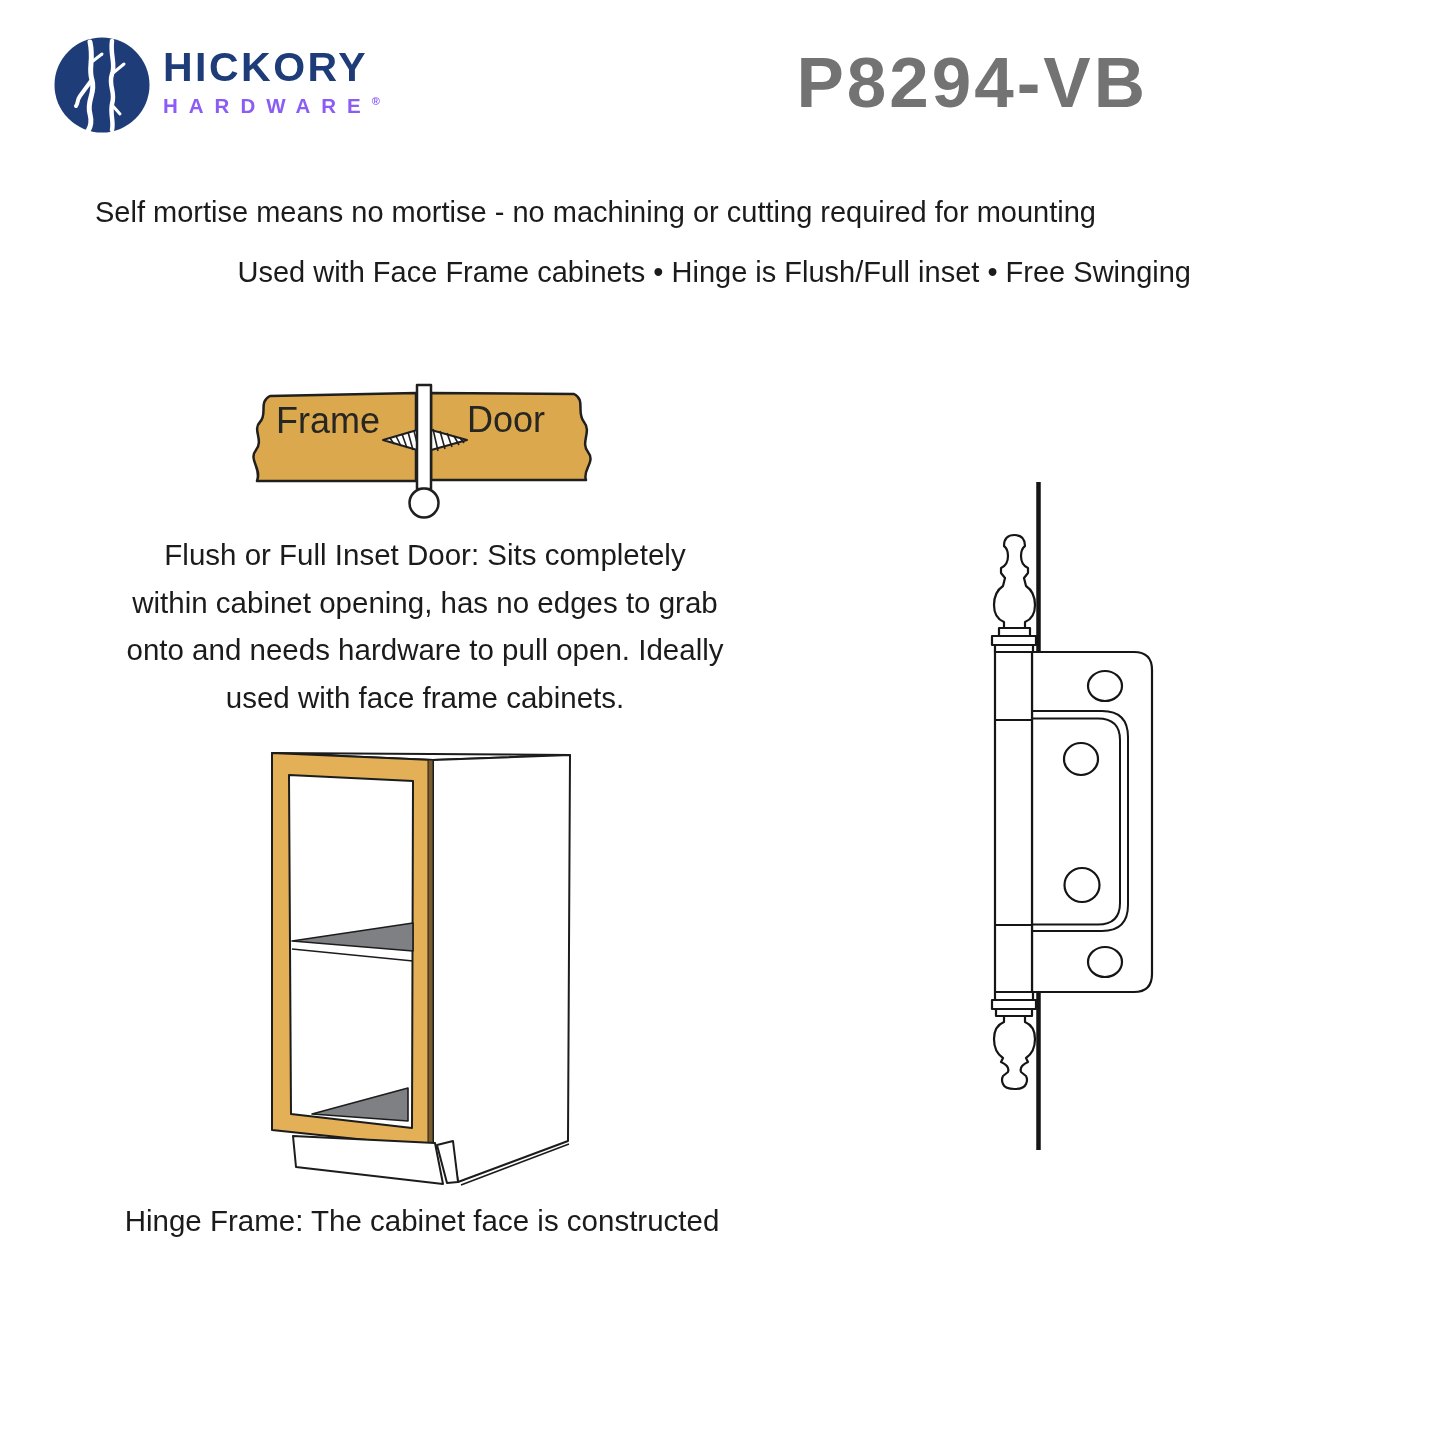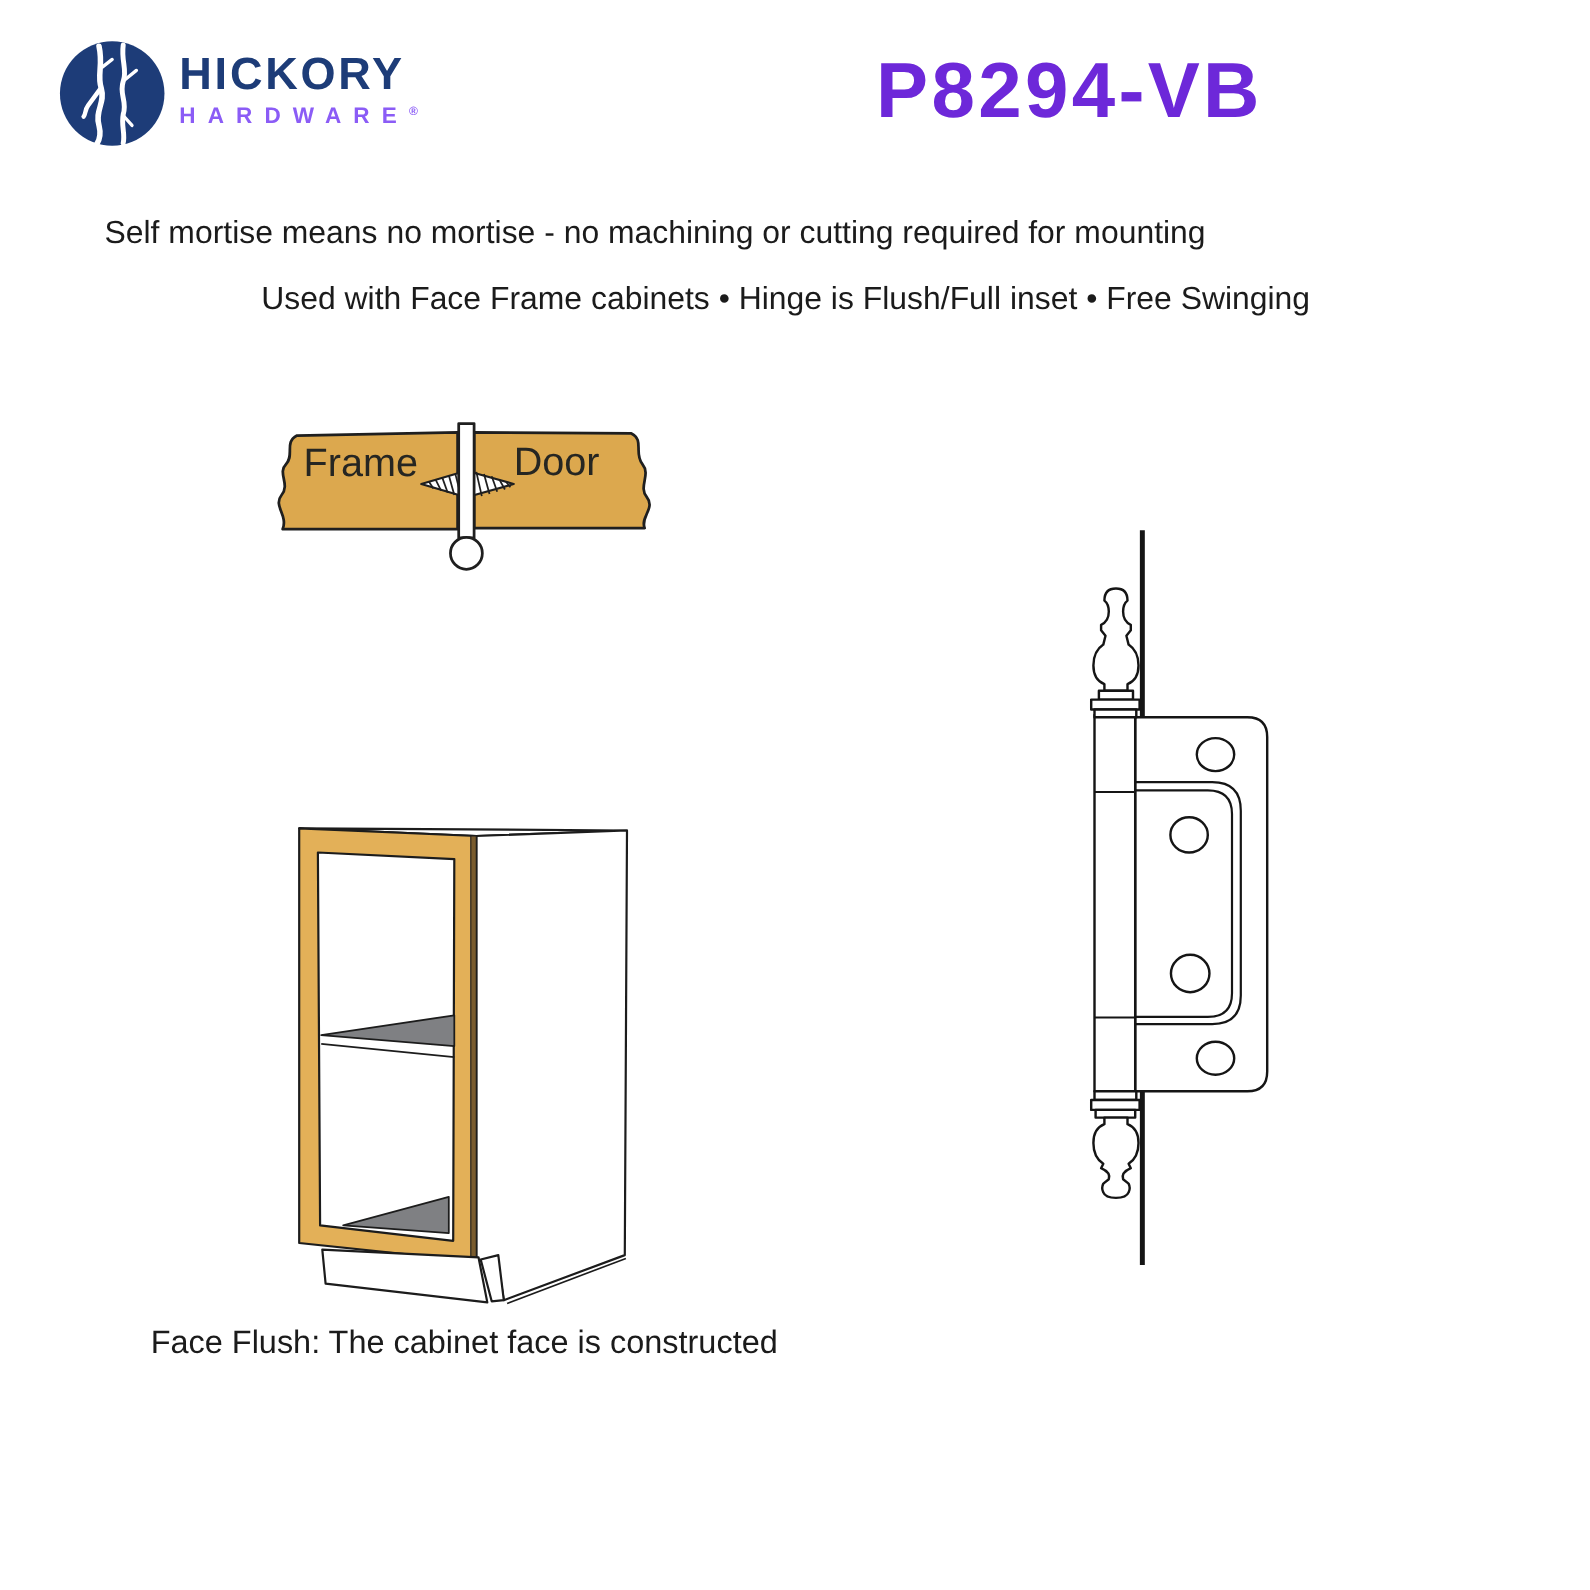--- a/index.html
+++ b/index.html
@@ -5,21 +5,21 @@
   html,body { margin:0; padding:0; background:#ffffff; }
   .page {
     position:relative; width:1191px; height:1445px; background:#ffffff;
     font-family:"Liberation Sans", sans-serif; color:#1b1b1b; overflow:hidden;
   }
   .abs { position:absolute; }
   .brand-block { left:163px; top:44px; }
   .brand1 { font-size:41px; font-weight:bold; letter-spacing:2.5px; color:#1d3c78; }
   .brand2 { font-size:20.5px; letter-spacing:11px; color:#8b5cf6; margin-top:3px; font-weight:bold; }
   .brand2 .reg { font-size:11px; vertical-align:super; letter-spacing:0; }
-  .product-code { right:43px; top:42px; font-size:71px; font-weight:bold; letter-spacing:3px; color:#6d28d9; }
+  .product-code { right:43px; top:42px; font-size:71px; font-weight:bold; letter-spacing:3px; color:#737373; }
   .intro-line { left:0; width:100%; text-align:center; font-size:29px; color:#1b1b1b; }
   .intro-line.l1 { top:196px; }
   .intro-line.l2 { top:256px;text-align:right; }
   .para { text-align:center; font-size:29.5px; color:#1b1b1b; }
   .para-flush { left:45px; top:531px; width:760px; line-height:47.5px; }
   .para-face  { left:42px; top:1197px; width:760px; line-height:48px; }
   svg text { font-family:"Liberation Sans", sans-serif; }
 </style>
 </head>
 <body>
@@ -65,39 +65,45 @@
         <line x1="454" y1="436" x2="459" y2="445"></line>
         <line x1="460" y1="438" x2="464" y2="443"></line>
       </g>
       <rect x="417" y="385" width="14" height="104" fill="#ffffff"></rect>
       <circle cx="424" cy="503" r="14.5" fill="#ffffff"></circle>
     </g>
     <text x="328" y="433" font-size="36" text-anchor="middle" fill="#262622">Frame</text>
     <text x="506" y="432" font-size="36" text-anchor="middle" fill="#262622">Door</text>
   </svg>
 
+  <div class="abs para para-flush">
+    <div>Flush or Full Inset Door: Sits completely</div>
+    <div>within cabinet opening, has no edges to grab</div>
+    <div>onto and needs hardware to pull open. Ideally</div>
+    <div>used with face frame cabinets.</div>
+  </div>
 
   <svg class="abs" style="left:250px; top:740px;" width="345" height="455" viewBox="250 740 345 455">
     <g stroke="#1c1c1c" stroke-width="2" stroke-linejoin="round">
       <polygon points="272,753 570,755 433,760" fill="#ffffff"></polygon>
       <polygon points="433,760 570,755 568,1141 458,1182 452,1144 433,1147" fill="#ffffff"></polygon>
       <line x1="461" y1="1185" x2="569" y2="1144" stroke-width="1.5"></line>
       <polygon points="272,753 433,760 433,1147 272,1130" fill="#e3b058"></polygon>
       <polygon points="428,760 433,760 433,1147 428,1146" stroke-width="1" fill="#7a5c2e"></polygon>
       <polygon points="289,775 413,781 412,1128 291,1114" fill="#ffffff"></polygon>
       <polygon points="292,941 413,923 413,951" stroke-width="1.6" fill="#7f8083"></polygon>
       <line x1="292" y1="949" x2="413" y2="961" stroke-width="1.6"></line>
       <polygon points="312,1114 408,1088 408,1121" stroke-width="1.6" fill="#7f8083"></polygon>
       <polygon points="293,1136 435,1143 443,1184 296,1167" fill="#ffffff"></polygon>
       <polygon points="437,1145 453,1141 458,1182 447,1183" fill="#ffffff"></polygon>
     </g>
   </svg>
 
   <div class="abs para para-face">
-    <div>Face Flush: The cabinet face is constructed</div>
+    <div>Hinge Frame: The cabinet face is constructed</div>
   </div>
 
   <svg class="abs" style="left:960px; top:470px;" width="220" height="690" viewBox="960 470 220 690">
     <g stroke="#151515" fill="none" stroke-linejoin="round">
       <line x1="1038.5" y1="482" x2="1038.5" y2="1150" stroke-width="4.5"></line>
       <path d="M1032,652 L1134,652 Q1152,652 1152,670 L1152,974 Q1152,992 1134,992 L1032,992 Z" fill="#ffffff" stroke-width="2.2"></path>
       <path d="M1032,711 L1102,711 Q1128,711 1128,737 L1128,905 Q1128,931 1102,931 L1032,931" stroke-width="2"></path>
       <path d="M1032,718.5 L1098,718.5 Q1120,718.5 1120,740 L1120,903 Q1120,924.5 1098,924.5 L1032,924.5" stroke-width="2"></path>
       <rect x="995" y="650" width="37" height="342" fill="#ffffff" stroke-width="2.2"></rect>
       <line x1="995" y1="720" x2="1032" y2="720" stroke-width="2"></line>

